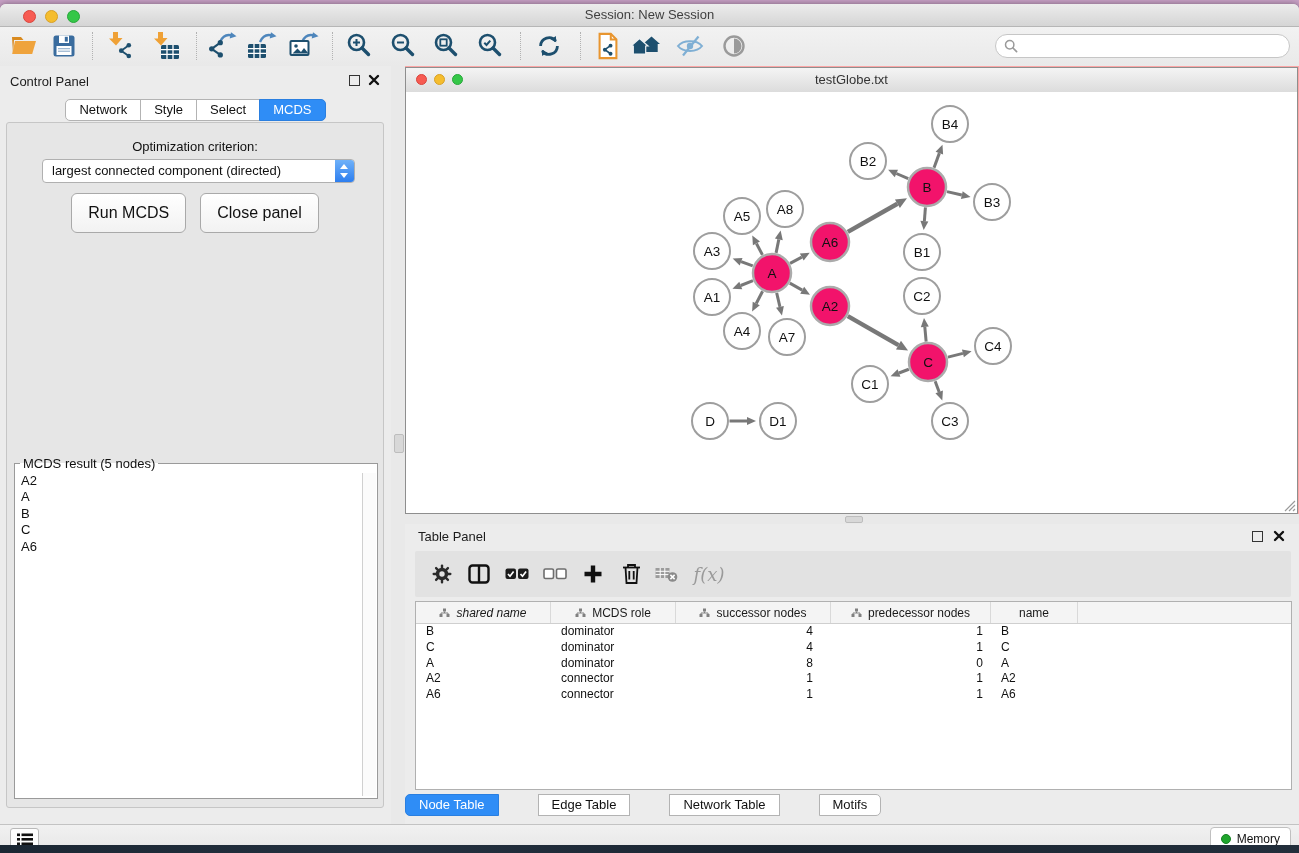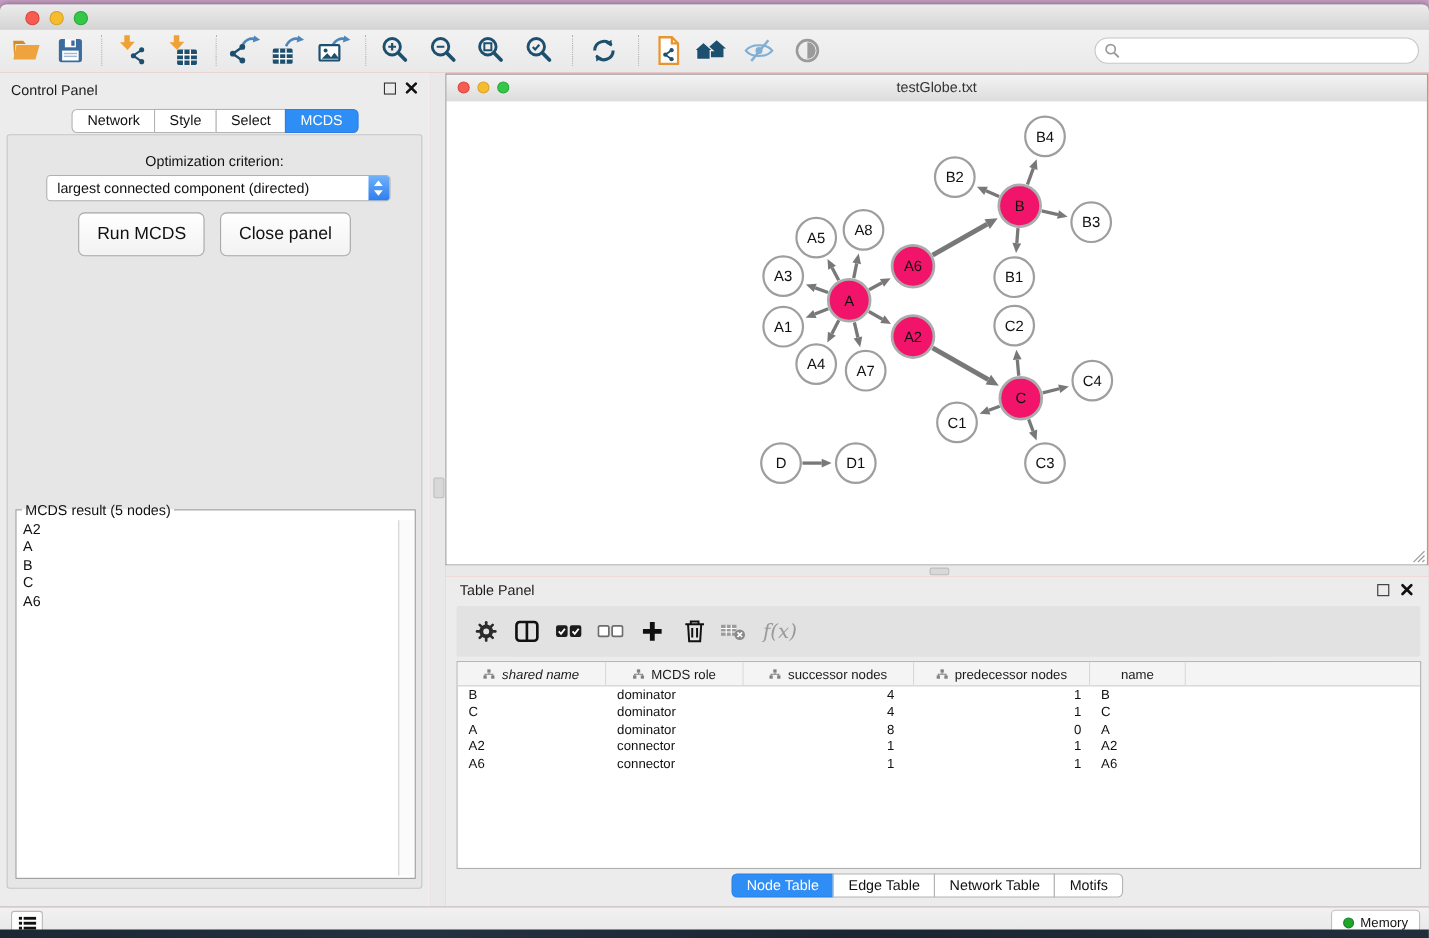--- a/index.html
+++ b/index.html
@@ -65,38 +65,39 @@
   #tp-toolbar{position:absolute;left:10px;right:8px;top:27px;height:46px;background:#e2e2e2;border-radius:2px;}
   .tp-btn{position:absolute;top:8px;width:30px;height:30px;display:flex;align-items:center;justify-content:center;}
   #fx-label{font-family:"DejaVu Serif","Liberation Serif",serif;font-style:italic;font-size:18px;color:#9a9a9a;}
   #tp-table{position:absolute;left:10px;right:7px;top:77px;height:189px;background:#fff;border:1px solid #b0b0b0;box-sizing:border-box;overflow:hidden;}
   #tp-head{display:flex;height:21px;background:#f4f4f4;border-bottom:1px solid #cfcfcf;}
   .th{display:flex;align-items:center;justify-content:center;gap:6px;font-size:12px;color:#1a1a1a;border-right:1px solid #d9d9d9;box-sizing:border-box;}
   .tr{display:flex;height:15.8px;}
   .td{font-size:12px;color:#111;box-sizing:border-box;line-height:15.8px;white-space:nowrap;overflow:hidden;}
   .td.left{padding-left:10px;text-align:left;}
   .td.right{text-align:right;}
-  #tp-tabs{position:absolute;left:0;right:18px;top:270px;display:flex;justify-content:center;}
+  #tp-tabs{position:absolute;left:0;right:18px;top:270px;display:flex;gap:40px;}
   
   #statusbar{position:absolute;left:0;top:820px;width:100%;height:25px;background:linear-gradient(#f1f1f1,#e8e8e8);border-top:1px solid #c3c3c3;box-sizing:border-box;}
   #list-btn{position:absolute;left:10px;top:3px;width:27px;height:20px;background:#fdfdfd;border:1px solid #b9b9b9;border-radius:3px;display:flex;align-items:center;justify-content:center;}
   #memory-btn{position:absolute;right:8px;top:2px;height:21px;background:#fff;border:1px solid #c0c0c0;border-radius:4px;display:flex;align-items:center;gap:6px;padding:0 10px;}
   #memory-dot{width:10px;height:10px;border-radius:50%;background:#1fa52c;border:1px solid #168223;box-sizing:border-box;}
   #memory-label{font-size:12px;color:#111;}
 </style>
 </head>
 <body>
 
 <div id="screen">
   <div id="app">
 
     <div id="titlebar">
       <span class="tl red" style="left:23px"></span>
       <span class="tl yel" style="left:45px"></span>
       <span class="tl grn" style="left:67px"></span>
+      <div class="win-title">Session: New Session</div>
     </div>
 
     <div id="toolbar">
       <span class="tbtn" style="left:8px">
         <svg width="28" height="24" viewBox="0 0 28 24">
             <path d="M2 3h9l2.5 3H4L3 20z" fill="#d98a1f"></path>
             <path d="M5 7h21l-3.8 13H2.2z" fill="#efa33c"></path>
           </svg>
       </span>
       <span class="tbtn" style="left:48px">

